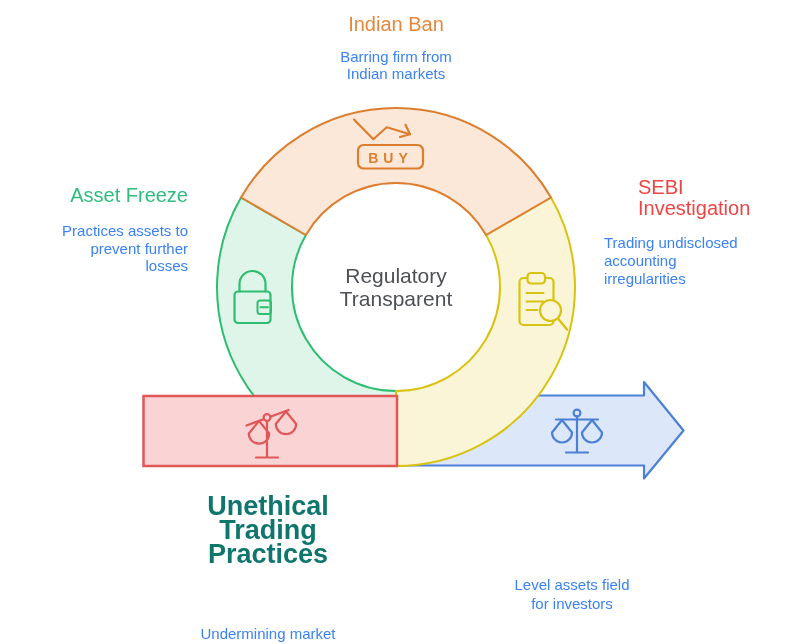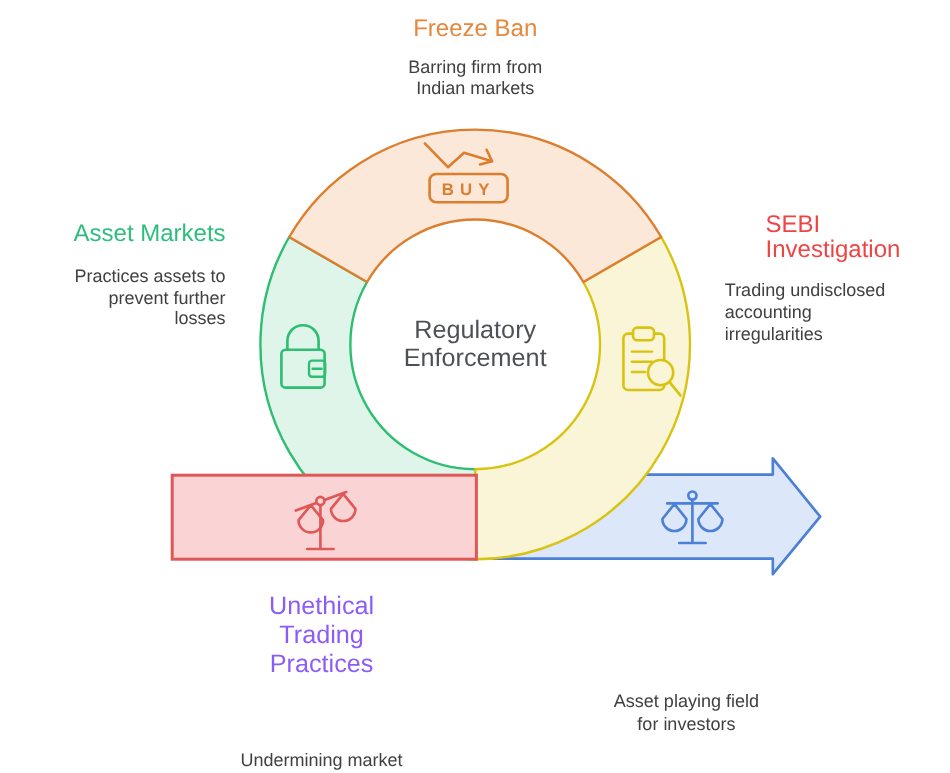--- a/index.html
+++ b/index.html
@@ -3,22 +3,22 @@
 <meta charset="utf-8">
 <style>
   html,body { margin:0; padding:0; background:#ffffff; }
   .canvas {
     position:relative; width:792px; height:644px; background:#ffffff;
     font-family:"Liberation Sans","DejaVu Sans",sans-serif; overflow:hidden;
   }
   svg.diagram { position:absolute; left:0; top:0; }
   .txt { position:absolute; white-space:pre-line; }
   .title { font-size:20px; font-weight:500; line-height:22px; }
-  .big-title { font-size:21px; font-weight:400; line-height:24px; color:#8b5cf6; }
-  .desc { font-size:15px; font-weight:400; line-height:18px; color:#404040; }
+  .big-title { font-size:27px; font-weight:700; line-height:24px; color:#0f766e; }
+  .desc { font-size:15px; font-weight:400; line-height:18px; color:#3b82f6; }
 
   #t-tradingban  { left:296px; top:13px;  width:200px; text-align:center; color:#e6873b; }
   #d-tradingban  { left:286px; top:48px;  width:220px; text-align:center; line-height:17px; }
   #t-assetfreeze { left:18px;  top:184px; width:170px; text-align:right;  color:#2dbe7d; }
   #d-assetfreeze { left:18px;  top:222px; width:170px; text-align:right;  line-height:17.5px; }
   #t-sebi        { left:638px; top:177px; width:170px; text-align:left;   color:#ef4444; line-height:21px; }
   #d-sebi        { left:604px; top:234px; width:170px; text-align:left;   line-height:18px; }
   #t-center      { left:296px; top:264px; width:200px; text-align:center; font-size:21px; font-weight:400; line-height:23px; color:#4d5156; }
   #t-unethical   { left:168px; top:494px; width:200px; text-align:center; }
   #d-unethical   { left:168px; top:579px; width:200px; text-align:center; line-height:18.5px;margin-top:46px; }
@@ -74,40 +74,40 @@
     <g fill="none" stroke="#4b80d6" stroke-width="2.2" stroke-linecap="round" stroke-linejoin="round">
       <path d="M577,416.5 V452"></path>
       <path d="M566,452.5 H588"></path>
       <path d="M556,419.5 H598"></path>
       <circle cx="577" cy="413" r="3.4" fill="#dce7fa"></circle>
       <path d="M562,420 L552,432.5 A10,10 0 0 0 572,432.5 Z"></path>
       <path d="M592,420 L582,432.5 A10,10 0 0 0 602,432.5 Z"></path>
     </g>
   </svg>
 
-  <div class="txt title" id="t-tradingban">Freeze Ban</div>
+  <div class="txt title" id="t-tradingban">Indian Ban</div>
   <div class="txt desc" id="d-tradingban">Barring firm from
 Indian markets</div>
 
-  <div class="txt title" id="t-assetfreeze">Asset Markets</div>
+  <div class="txt title" id="t-assetfreeze">Asset Freeze</div>
   <div class="txt desc" id="d-assetfreeze">Practices assets to
 prevent further
 losses</div>
 
   <div class="txt title" id="t-sebi">SEBI
 Investigation</div>
   <div class="txt desc" id="d-sebi">Trading undisclosed
 accounting
 irregularities</div>
 
   <div class="txt" id="t-center">Regulatory
-Enforcement</div>
+Transparent</div>
 
   <div class="txt big-title" id="t-unethical">Unethical
 Trading
 Practices</div>
   <div class="txt desc" id="d-unethical">Undermining market
 fairness and
 integrity</div>
 
-  <div class="txt desc" id="d-fair">Asset playing field
+  <div class="txt desc" id="d-fair">Level assets field
 for investors</div>
 </div>
 
 </body></html>

